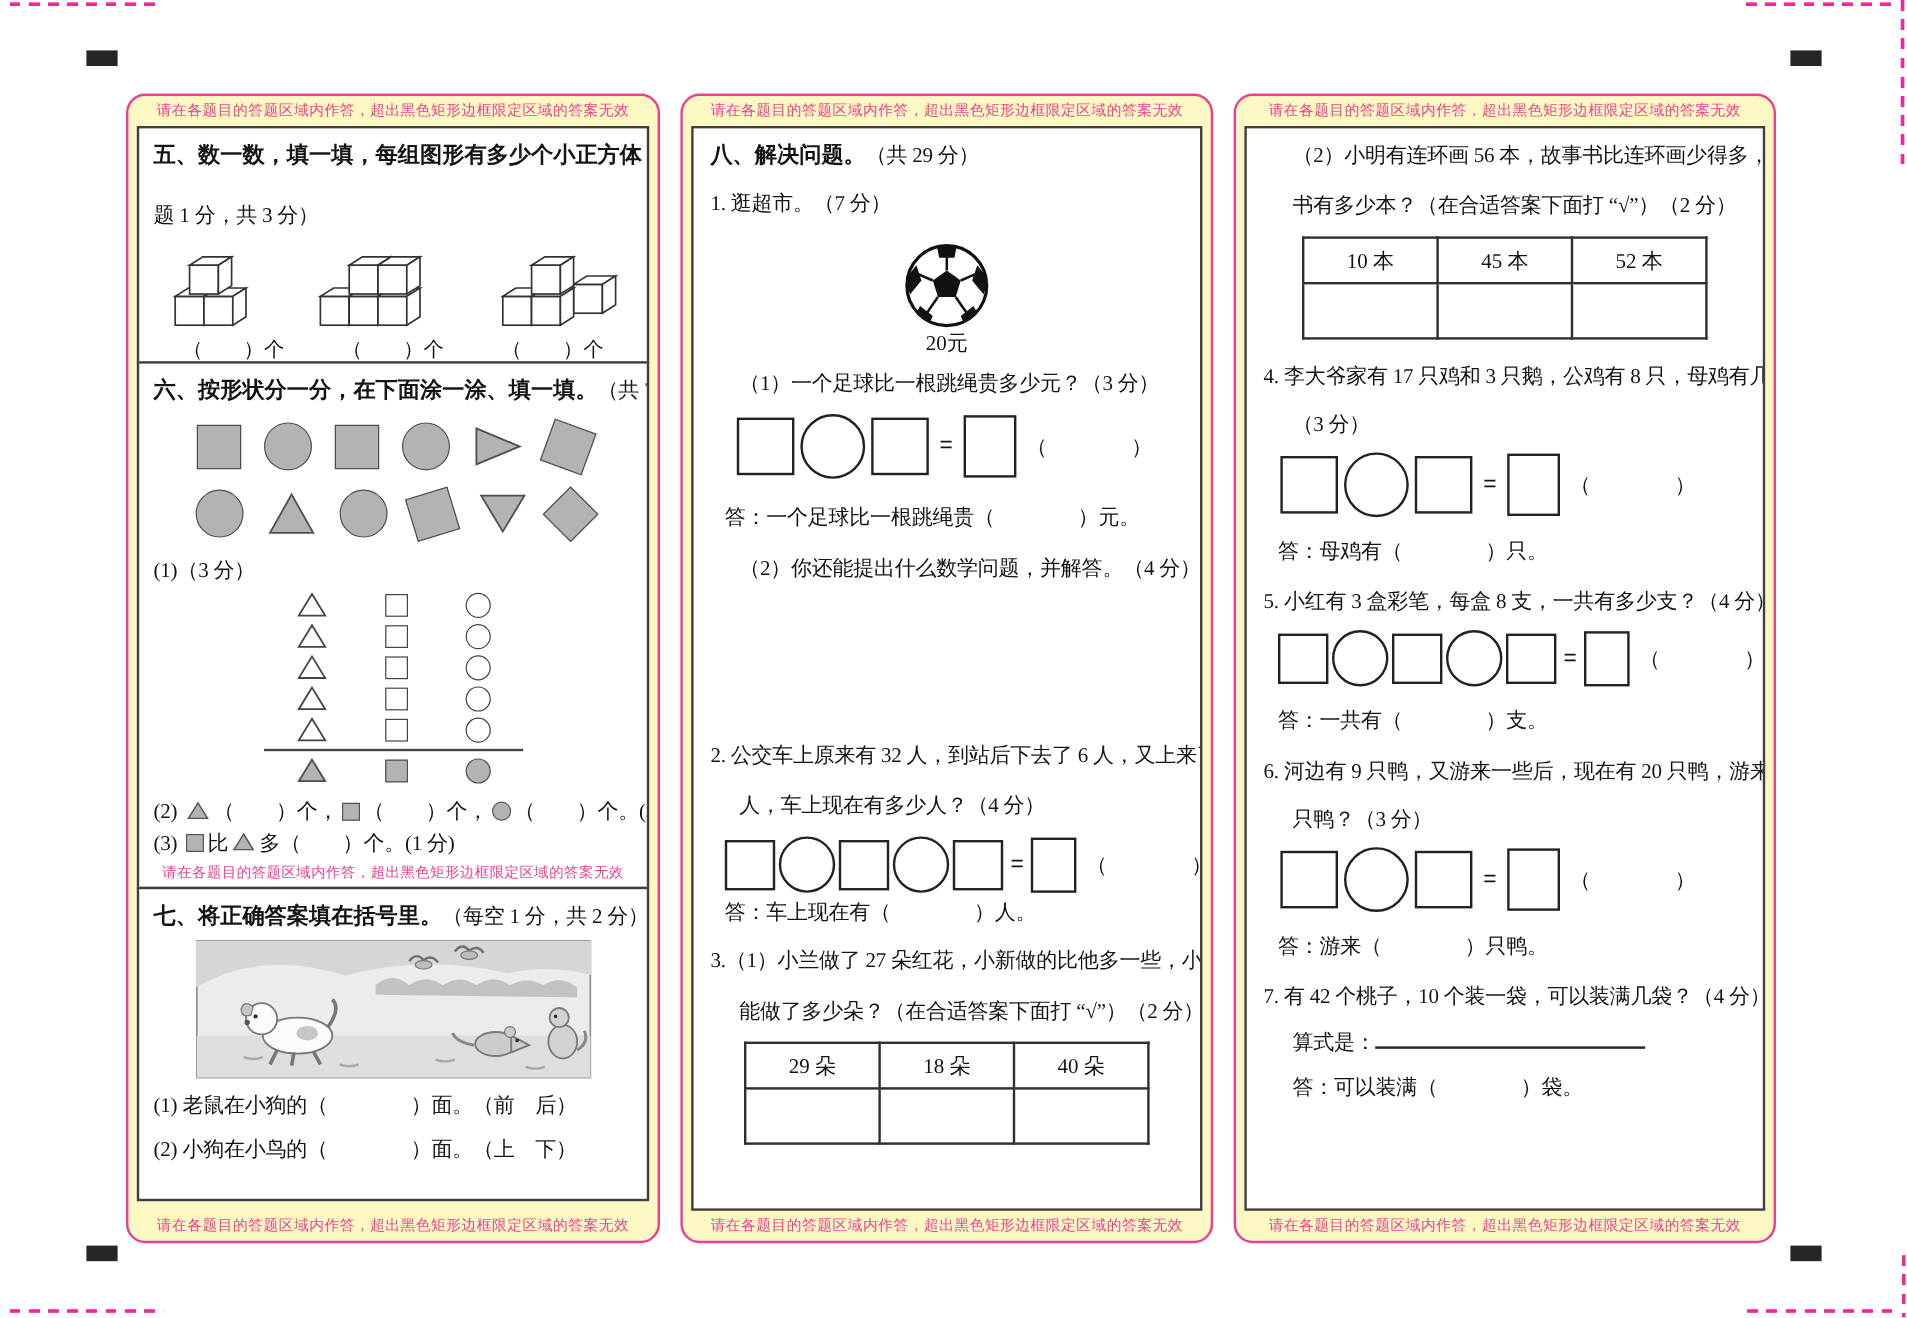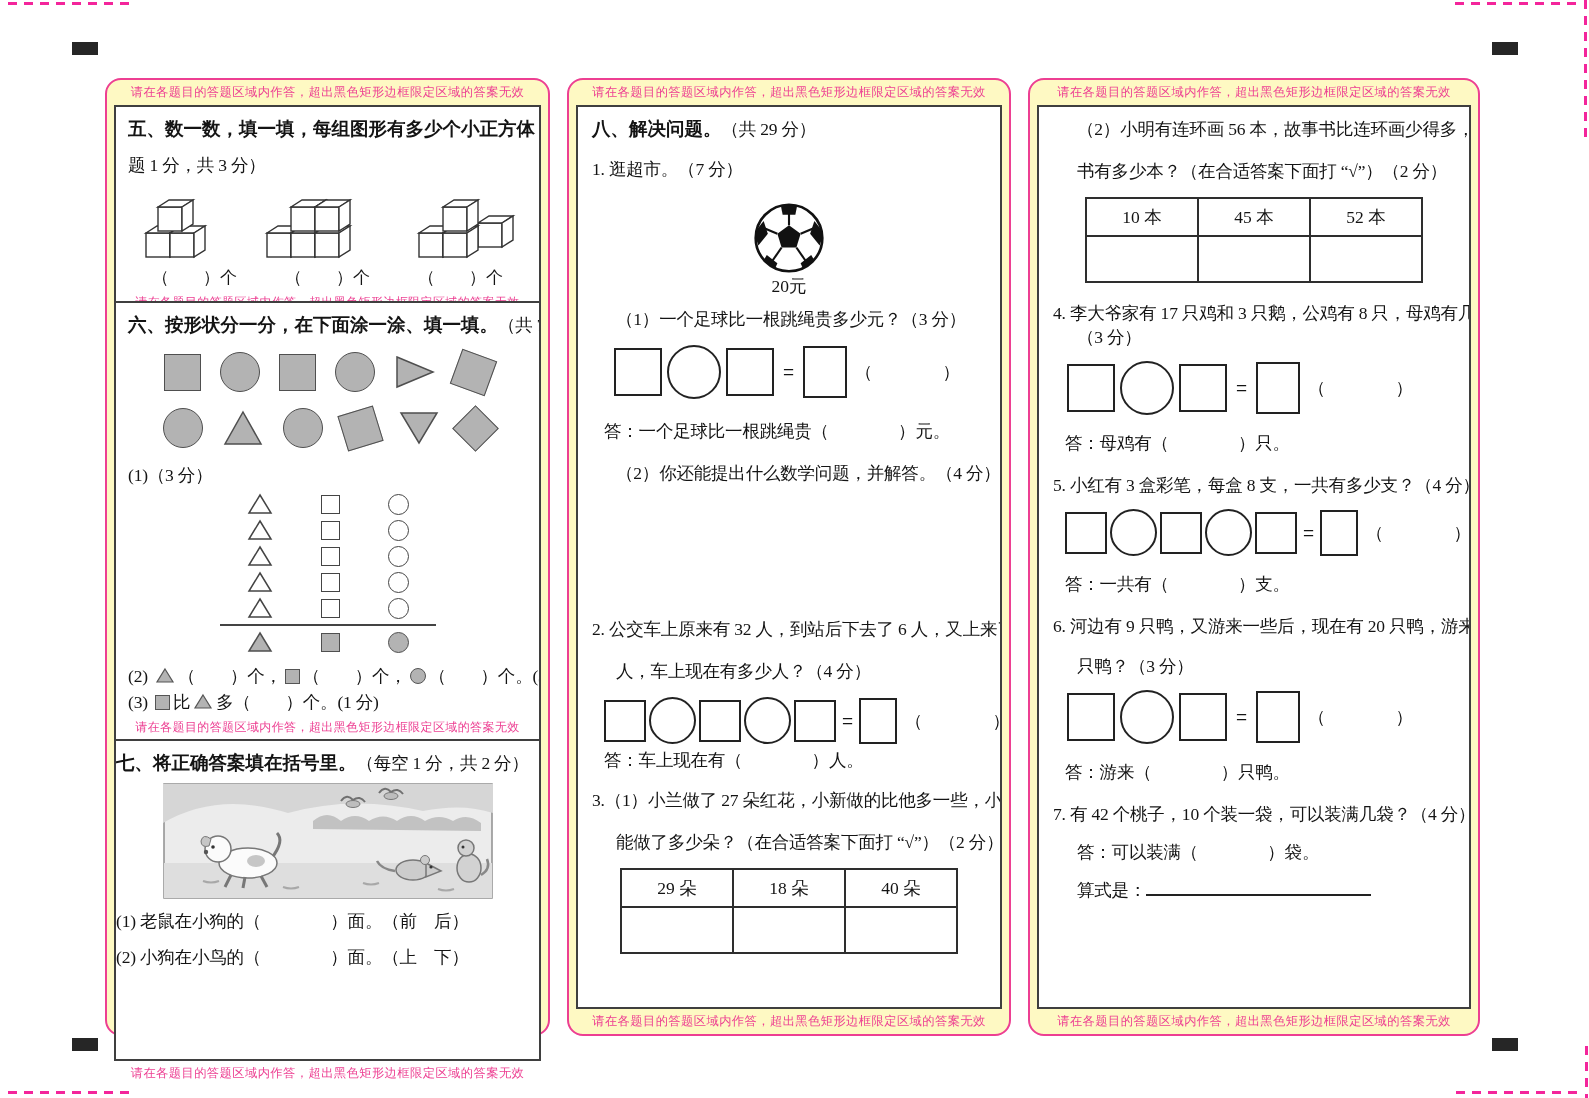--- a/index.html
+++ b/index.html
@@ -100,21 +100,21 @@
 <div class="corner-mark" style="left:72px;top:42px"></div>
 <div class="corner-mark" style="left:1492px;top:42px"></div>
 <div class="corner-mark" style="left:72px;top:1038px"></div>
 <div class="corner-mark" style="left:1492px;top:1038px"></div>
 
 <div class="panel p1">
   <div class="warn">请在各题目的答题区域内作答，超出黑色矩形边框限定区域的答案无效</div>
 
   <div class="bbox stack" style="height:198px;padding:6px 12px">
     <div class="txt" style="margin-top:4px"><span class="hd">五、数一数，填一填，每组图形有多少个小正方体？</span></div>
-    <div class="txt" style="margin-top:12px">题 1 分，共 3 分）</div>
+    <div class="txt" style="margin-top:26px">题 1 分，共 3 分）</div>
     <div class="cube-row">
       <svg class="cube-fig" width="78" height="78" viewBox="0 0 78 78">
         <rect x="8" y="46" width="24" height="24"></rect>
           <polygon points="8,46 19,39 43,39 32,46"></polygon>
           <polygon points="32,46 43,39 43,63 32,70"></polygon>
         <rect x="32" y="46" width="24" height="24"></rect>
           <polygon points="32,46 43,39 67,39 56,46"></polygon>
           <polygon points="56,46 67,39 67,63 56,70"></polygon>
         <rect x="20" y="20" width="24" height="24"></rect>
           <polygon points="20,20 31,13 55,13 44,20"></polygon>
@@ -240,21 +240,21 @@
     </div>
     <div class="txt" style="margin-top:2px">
       <span>(3)</span>
       <span class="mini msq"></span><span>比</span><span class="mini"><svg width="20" height="17">
             <polygon points="10,2 18,15 2,15"></polygon>
           </svg></span><span>多（　　）个。(1 分)</span>
     </div>
     <div class="warn inner">请在各题目的答题区域内作答，超出黑色矩形边框限定区域的答案无效</div>
   </div>
 
-  <div class="bbox stack" style="height:322px;padding:6px 0">
+  <div class="bbox stack" style="height:262px;padding:6px 12px">
     <div class="txt" style="margin-top:4px"><span class="hd">七、将正确答案填在括号里。</span><span class="score">（每空 1 分，共 2 分）</span></div>
     <div class="scene-wrap">
       <svg width="330" height="116" viewBox="0 0 330 116">
         <rect x="1" y="1" width="328" height="114" fill="#ececec" stroke="#8f8f8f" stroke-width="1.5"></rect>
         <path d="M0 40 Q 55 8 125 30 Q 190 12 260 28 Q 300 20 330 30 L330 1 L0 1 Z" fill="#d6d6d6"></path>
         <path d="M150 38 q14 -12 28 0 q14 -10 28 0 q14 -9 28 0 q14 -10 28 0 q14 -8 28 0 q14 -9 28 2 l0 8 L150 46 Z" fill="#c2c2c2"></path>
         <rect x="1" y="80" width="328" height="35" fill="#dedede"></rect>
         <path d="M40 98 q8 3 16 0 M120 104 q8 3 16 0 M200 100 q8 3 16 0 M275 106 q8 3 16 0" stroke="#a8a8a8" stroke-width="2" fill="none"></path>
         <g>
           <path d="M178 18 q6 -8 12 -1 q7 -5 12 2" stroke="#707070" stroke-width="2" fill="none"></path>
@@ -394,21 +394,21 @@
       </tr>
       <tr class="ans-row">
         <td></td>
         <td></td>
         <td></td>
       </tr>
     </tbody>
       </table>
 
     <div class="txt" style="margin-top:18px">4. 李大爷家有 17 只鸡和 3 只鹅，公鸡有 8 只，母鸡有几只？</div>
-    <div class="txt ind" style="margin-top:0">（3 分）</div>
+    <div class="txt ind" style="margin-top:16px">（3 分）</div>
     <div class="eq" style="margin-top:12px;padding-left:14px">
       <span class="sqb"></span>
       <span class="cib"></span>
       <span class="sqb"></span>
       <span class="eqsign">=</span>
       <span class="resb"></span>
       <span class="brk">（　　　　）</span>
     </div>
     <div class="txt pad" style="margin-top:16px">答：母鸡有（　　　　）只。</div>
 
@@ -431,19 +431,19 @@
       <span class="sqb"></span>
       <span class="cib"></span>
       <span class="sqb"></span>
       <span class="eqsign">=</span>
       <span class="resb"></span>
       <span class="brk">（　　　　）</span>
     </div>
     <div class="txt pad" style="margin-top:16px">答：游来（　　　　）只鸭。</div>
 
     <div class="txt" style="margin-top:18px">7. 有 42 个桃子，10 个装一袋，可以装满几袋？（4 分）</div>
-    <div class="txt ind" style="margin-top:14px">答：可以装满（　　　　）袋。</div>
     <div class="txt ind" style="margin-top:14px">
       <span>算式是：</span><span class="uline"></span>
     </div>
+    <div class="txt ind" style="margin-top:14px">答：可以装满（　　　　）袋。</div>
   </div>
   <div class="warn bot">请在各题目的答题区域内作答，超出黑色矩形边框限定区域的答案无效</div>
 </div>
 
 </body></html>

